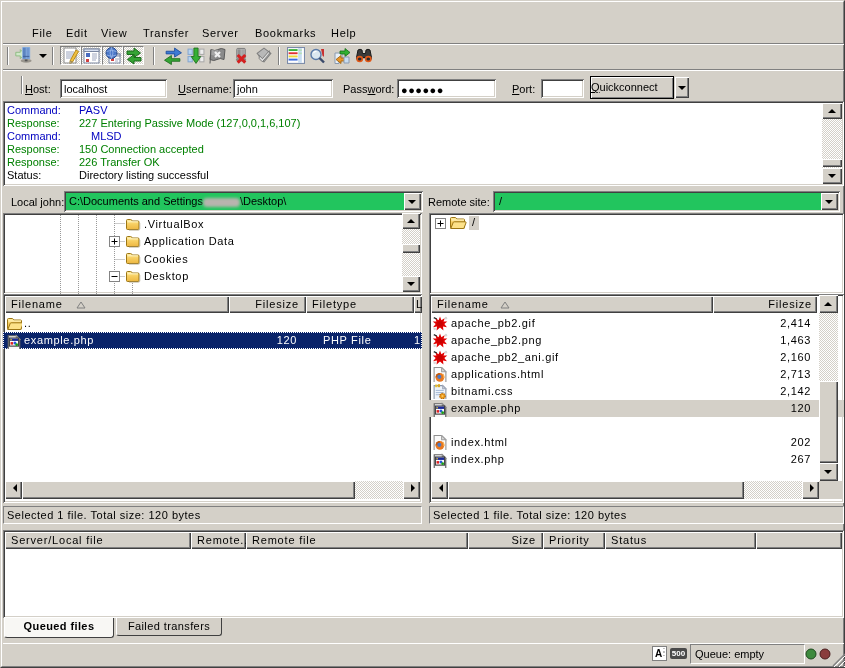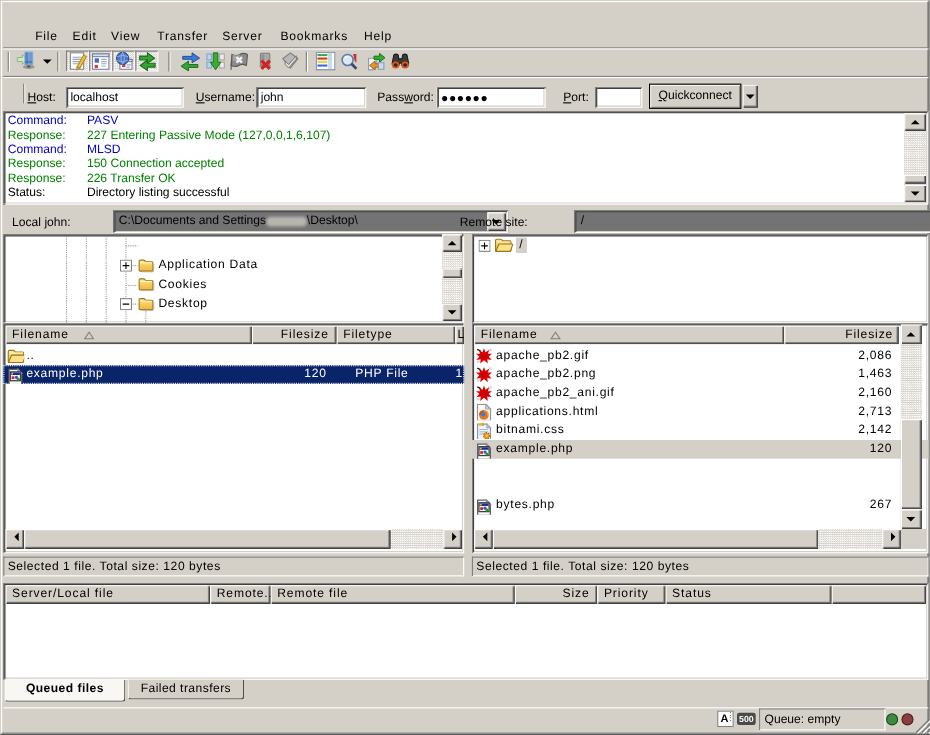--- a/index.html
+++ b/index.html
@@ -42,21 +42,21 @@
 #qc label { position:absolute; top:12px; }
 .qfield { position:absolute; top:8px; height:19px; background:#fff;
   box-shadow: inset 1px 1px 0 #808080, inset -1px -1px 0 #fff, inset 2px 2px 0 #404040, inset -2px -2px 0 #d4d0c8;
   padding:4px 0 0 4px; }
 
 #log { left:2px; top:100px; width:841px; height:85px; background:#fff; }
 #log .line { position:absolute; left:4px; height:13px; white-space:pre; }
 .sb { position:absolute; background-color:#d4d0c8; }
 .sbtn { position:absolute; background-color:#d4d0c8; background-image:none; box-shadow: inset 1px 1px 0 #fff, inset -1px -1px 0 #404040, inset -2px -2px 0 #808080; }
 
-.combo { position:absolute; height:21px; background:#737373; box-shadow: inset 1px 1px 0 #808080, inset -1px -1px 0 #fff, inset 2px 2px 0 #404040, inset -2px -2px 0 #d4d0c8; margin-left: 39px; }
+.combo { position:absolute; height:21px; background:#22c55e; box-shadow: inset 1px 1px 0 #808080, inset -1px -1px 0 #fff, inset 2px 2px 0 #404040, inset -2px -2px 0 #d4d0c8; }
 .cbtn { position:absolute; top:2px; width:17px; height:17px; background:#d4d0c8; box-shadow: inset 1px 1px 0 #fff, inset -1px -1px 0 #404040, inset -2px -2px 0 #808080; }
 .darr { width:0; height:0; border-left:4px solid transparent; border-right:4px solid transparent; border-top:4px solid #000; position:absolute; }
 
 .hdr { letter-spacing:0.8px; position:absolute; top:2px; height:17px; background:#d4d0c8; box-shadow: inset 1px 1px 0 #fff, inset -1px -1px 0 #404040, inset -2px -2px 0 #808080; padding:2px 0 0 6px; }
 .row { position:absolute; left:0; height:17px; width:100%; }
 .cell { position:absolute; top:2px; letter-spacing:0.65px; }
 
 .tab { letter-spacing:0.4px; position:absolute; height:18px; background:#d4d0c8; border:1px solid; border-color:#fff #404040 #404040 #fff; border-top:none; border-radius:0 0 3px 3px; text-align:center; padding-top:2px; }
 </style>
 </head>
@@ -198,29 +198,29 @@
   <div id="qc" class="abs">
     <div class="tsep" style="left:4px;top:5px"></div>
     <label style="left:8px"><span class="u">H</span>ost:</label>
     <div class="qfield" style="left:43px;width:107px">localhost</div>
     <label style="left:161px"><span class="u">U</span>sername:</label>
     <div class="qfield" style="left:216px;width:100px">john</div>
     <label style="left:326px">Pass<span class="u">w</span>ord:</label>
     <div class="qfield" style="left:380px;width:99px;letter-spacing:0.5px;font-size:11px;padding-top:5px">●●●●●●</div>
     <label style="left:495px"><span class="u">P</span>ort:</label>
     <div class="qfield" style="left:524px;width:43px"></div>
-    <div class="abs" style="left:573px;top:5px;width:84px;height:23px;border:1px solid #000;background:#d4d0c8;box-shadow:inset 1px 1px 0 #fff, inset -1px -1px 0 #808080;text-align:center;padding-top:4px"><span class="u">Q</span>uickconnect</div>
+    <div class="abs" style="left:573px;top:5px;width:84px;height:23px;border:1px solid #000;background:#d4d0c8;box-shadow:inset 1px 1px 0 #fff, inset -1px -1px 0 #808080;padding-top:4px"><span class="u">Q</span>uickconnect</div>
     <div class="raised abs" style="left:658px;top:6px;width:14px;height:21px">
         <div class="darr" style="left:3px;top:9px"></div>
       </div>
   </div>
   <div id="log" class="abs sunken2">
     <div class="line" style="top:3px;color:#0000c0">Command:<span style="position:absolute;left:72px">PASV</span></div>
     <div class="line" style="top:16px;color:#008000">Response:<span style="position:absolute;left:72px">227 Entering Passive Mode (127,0,0,1,6,107)</span></div>
-    <div class="line" style="top:29px;color:#0000c0">Command:<span style="position:absolute;left:72px">MLSD</span></div>
+    <div class="line" style="top:29px;color:#0000c0">Command:<span style="position:absolute;left:84px">MLSD</span></div>
     <div class="line" style="top:42px;color:#008000">Response:<span style="position:absolute;left:72px">150 Connection accepted</span></div>
     <div class="line" style="top:55px;color:#008000">Response:<span style="position:absolute;left:72px">226 Transfer OK</span></div>
     <div class="line" style="top:68px;color:#000">Status:<span style="position:absolute;left:72px">Directory listing successful</span></div>
     <div class="sb dither" style="left:819px;top:2px;width:20px;height:81px"></div>
     <div class="sbtn" style="left:819px;top:2px;width:20px;height:16px"></div>
     <div class="darr" style="left:825px;top:8px;border-top:none;border-bottom:4px solid #000"></div>
     <div class="sbtn" style="left:819px;top:58px;width:20px;height:8px"></div>
     <div class="sbtn" style="left:819px;top:67px;width:20px;height:16px"></div>
     <div class="darr" style="left:825px;top:73px"></div>
   </div>
@@ -228,21 +228,21 @@
   <div class="abs" style="left:2px;top:188px;width:419px;height:25px">
     <span class="abs" style="left:8px;top:7px">Local john:</span>
     <div class="combo" style="left:61px;top:2px;width:359px">
       <span class="abs" style="left:5px;top:4px;white-space:pre">C:\Documents and Settings<span style="display:inline-block;width:37px;height:9px;background:#b8b4ae;border-radius:4px;filter:blur(1.5px);vertical-align:middle"></span>\Desktop\</span>
       <div class="cbtn" style="left:340px">
           <div class="darr" style="left:4px;top:7px"></div>
         </div>
     </div>
   </div>
 
-  <div class="abs" style="left:414px;top:188px;width:415px;height:25px">
+  <div class="abs" style="left:424px;top:188px;width:415px;height:25px">
     <span class="abs" style="left:3px;top:7px">Remote site:</span>
     <div class="combo" style="left:68px;top:2px;width:347px">
       <span class="abs" style="left:6px;top:4px">/</span>
       <div class="cbtn" style="left:328px">
           <div class="darr" style="left:4px;top:7px"></div>
         </div>
     </div>
   </div>
 
   <div class="abs sunken2" style="left:2px;top:212px;width:419px;height:81px;background:#fff">
@@ -252,20 +252,26 @@
         <line x1="75.5" y1="0" x2="75.5" y2="79"></line>
         <line x1="93.5" y1="0" x2="93.5" y2="79"></line>
         <line x1="111.5" y1="0" x2="111.5" y2="79"></line>
         <line x1="129.5" y1="68" x2="129.5" y2="79"></line>
         <line x1="111.5" y1="8.5" x2="122" y2="8.5"></line>
         <line x1="111.5" y1="26.5" x2="122" y2="26.5"></line>
         <line x1="111.5" y1="44.5" x2="122" y2="44.5"></line>
         <line x1="111.5" y1="61.5" x2="122" y2="61.5"></line>
       </g>
     </svg>
+    <div class="row" style="top:3px">
+        <svg class="abs fold" style="left:122px;top:1px">
+          <use href="#folder"></use>
+        </svg>
+        <span class="cell" style="left:141px">.VirtualBox</span>
+      </div>
     <div class="row" style="top:38px">
         <svg class="abs fold" style="left:122px;top:0px">
           <use href="#folder"></use>
         </svg>
         <span class="cell" style="left:141px">Cookies</span>
       </div>
     <div class="row" style="top:20px">
         <svg class="abs pm" style="left:106px;top:3px">
           <use href="#plus"></use>
         </svg>
@@ -408,21 +414,21 @@
     <div class="hdr" style="left:2px;width:282px">Filename</div>
     <div class="hdr" style="left:284px;width:104px;text-align:right;padding-right:5px">Filesize</div>
     <svg class="abs" style="left:71px;top:7px" width="10" height="8">
         <path d="M5 1 L9 7 L1 7 Z" fill="#d4d0c8" stroke="#808080"></path>
       </svg>
     <div class="row rr" style="top:21px">
         <svg class="fico" style="top:1px" width="14" height="14" viewBox="0 0 14 14">
           <use href="#apache"></use>
         </svg>
         <span class="cell" style="left:22px">apache_pb2.gif</span>
-        <span class="cell sz">2,086</span>
+        <span class="cell sz">2,414</span>
       </div>
     <div class="row rr" style="top:38px">
         <svg class="fico" style="top:1px" width="14" height="14" viewBox="0 0 14 14">
           <use href="#apache"></use>
         </svg>
         <span class="cell" style="left:22px">apache_pb2.png</span>
         <span class="cell sz">1,463</span>
       </div>
     <div class="row rr" style="top:55px">
         <svg class="fico" style="top:1px" width="14" height="14" viewBox="0 0 14 14">
@@ -445,25 +451,32 @@
         <span class="cell" style="left:22px">bitnami.css</span>
         <span class="cell sz">2,142</span>
       </div>
     <div class="row rr" style="top:106px;background:#d4d0c8">
         <svg class="fico" style="top:2px" width="13" height="13" viewBox="0 0 13 13">
           <use href="#phpwin"></use>
         </svg>
         <span class="cell" style="left:22px">example.php</span>
         <span class="cell sz">120</span>
       </div>
+    <div class="row rr" style="top:140px">
+        <svg class="fico" style="top:1px" width="14" height="14" viewBox="0 0 14 14">
+          <use href="#ffpage"></use>
+        </svg>
+        <span class="cell" style="left:22px">index.html</span>
+        <span class="cell sz">202</span>
+      </div>
     <div class="row rr" style="top:157px">
         <svg class="fico" style="top:2px" width="13" height="13" viewBox="0 0 13 13">
           <use href="#phpwin"></use>
         </svg>
-        <span class="cell" style="left:22px">bytes.php</span>
+        <span class="cell" style="left:22px">index.php</span>
         <span class="cell sz">267</span>
       </div>
     <div class="sb dither" style="left:390px;top:1px;width:19px;height:186px"></div>
     <div class="sbtn" style="left:390px;top:1px;width:19px;height:18px"></div>
     <div class="darr" style="left:395px;top:8px;border-top:none;border-bottom:4px solid #000"></div>
     <div class="sbtn" style="left:390px;top:87px;width:19px;height:82px"></div>
     <div class="sbtn" style="left:390px;top:169px;width:19px;height:18px"></div>
     <div class="darr" style="left:395px;top:176px"></div>
     <div class="sb dither" style="left:2px;top:187px;width:388px;height:18px">
       <div class="sbtn" style="left:0;top:0;width:17px;height:18px"></div>

